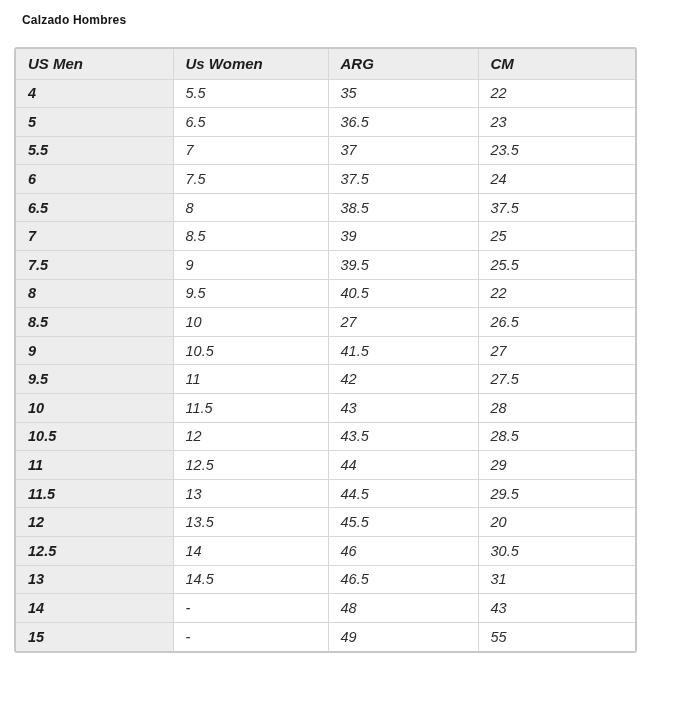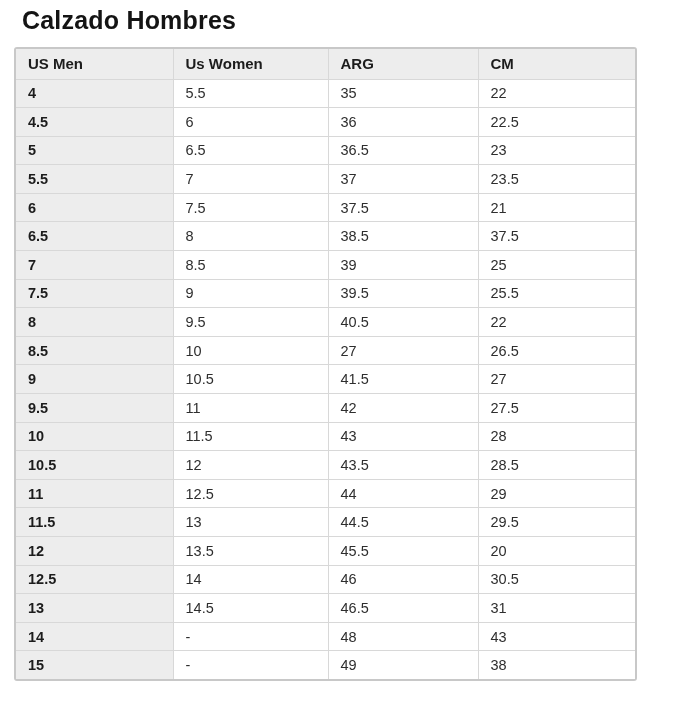--- a/index.html
+++ b/index.html
@@ -18,32 +18,33 @@
     background: var(--page-bg);
   }
   body {
     width: 683px;
     height: 718px;
     font-family: "Liberation Sans", sans-serif;
     overflow: hidden;
   }
   .page-title {
     margin: 8px 0 0 22px;
-    font-size: 25px;
+    font-size: 12px;
     line-height: 24px;
     font-weight: 700;
     letter-spacing: 0.2px;
     color: var(--title-color);
   }
   .table-wrap {
     margin: 15px 0 0 14px;
     width: 623px;
     border: 2px solid var(--border-outer);
     border-radius: 3px;
     background: #fff;
+    font-style: italic;
   }
   table.size-chart {
     border-collapse: collapse;
     width: 100%;
     table-layout: fixed;
   }
   table.size-chart col.c1 { width: 157px; }
   table.size-chart col.c2 { width: 155px; }
   table.size-chart col.c3 { width: 150px; }
   table.size-chart col.c4 { width: 157px; }
@@ -103,42 +104,36 @@
         </tr>
     </thead>
     <tbody>
         <tr>
           <th scope="row">4</th>
           <td>5.5</td>
           <td>35</td>
           <td>22</td>
         </tr>
         <tr>
-          <th scope="row">4.5</th>
-          <td>6</td>
-          <td>36</td>
-          <td>22.5</td>
-        </tr>
-        <tr>
           <th scope="row">5</th>
           <td>6.5</td>
           <td>36.5</td>
           <td>23</td>
         </tr>
         <tr>
           <th scope="row">5.5</th>
           <td>7</td>
           <td>37</td>
           <td>23.5</td>
         </tr>
         <tr>
           <th scope="row">6</th>
           <td>7.5</td>
           <td>37.5</td>
-          <td>21</td>
+          <td>24</td>
         </tr>
         <tr>
           <th scope="row">6.5</th>
           <td>8</td>
           <td>38.5</td>
           <td>37.5</td>
         </tr>
         <tr>
           <th scope="row">7</th>
           <td>8.5</td>
@@ -220,17 +215,17 @@
         <tr>
           <th scope="row">14</th>
           <td>-</td>
           <td>48</td>
           <td>43</td>
         </tr>
         <tr>
           <th scope="row">15</th>
           <td>-</td>
           <td>49</td>
-          <td>38</td>
+          <td>55</td>
         </tr>
       </tbody>
   </table>
 </div>
 
 </body></html>

